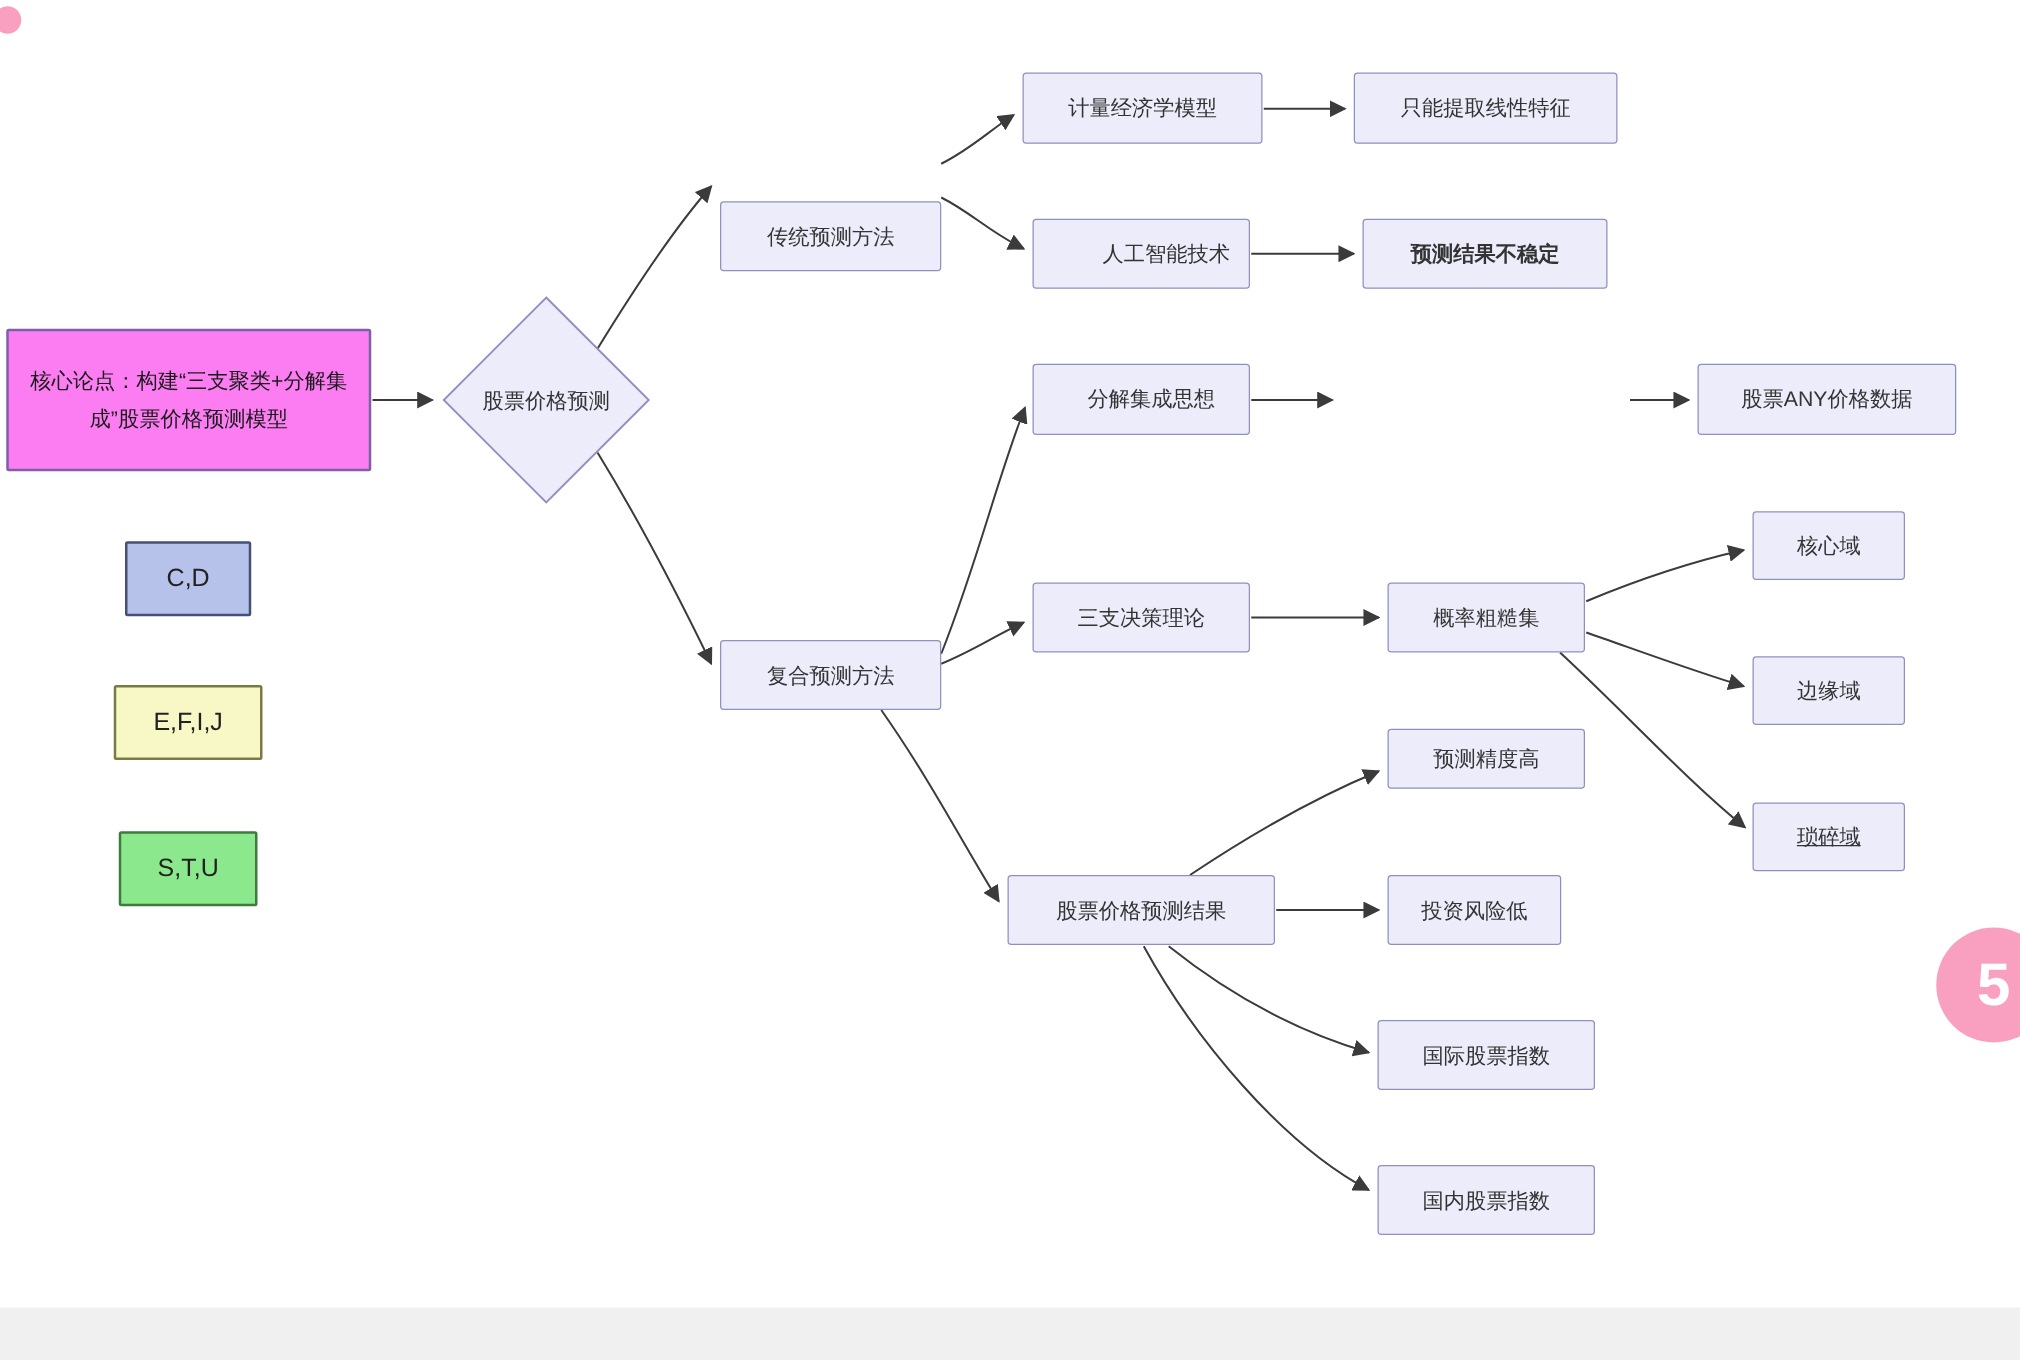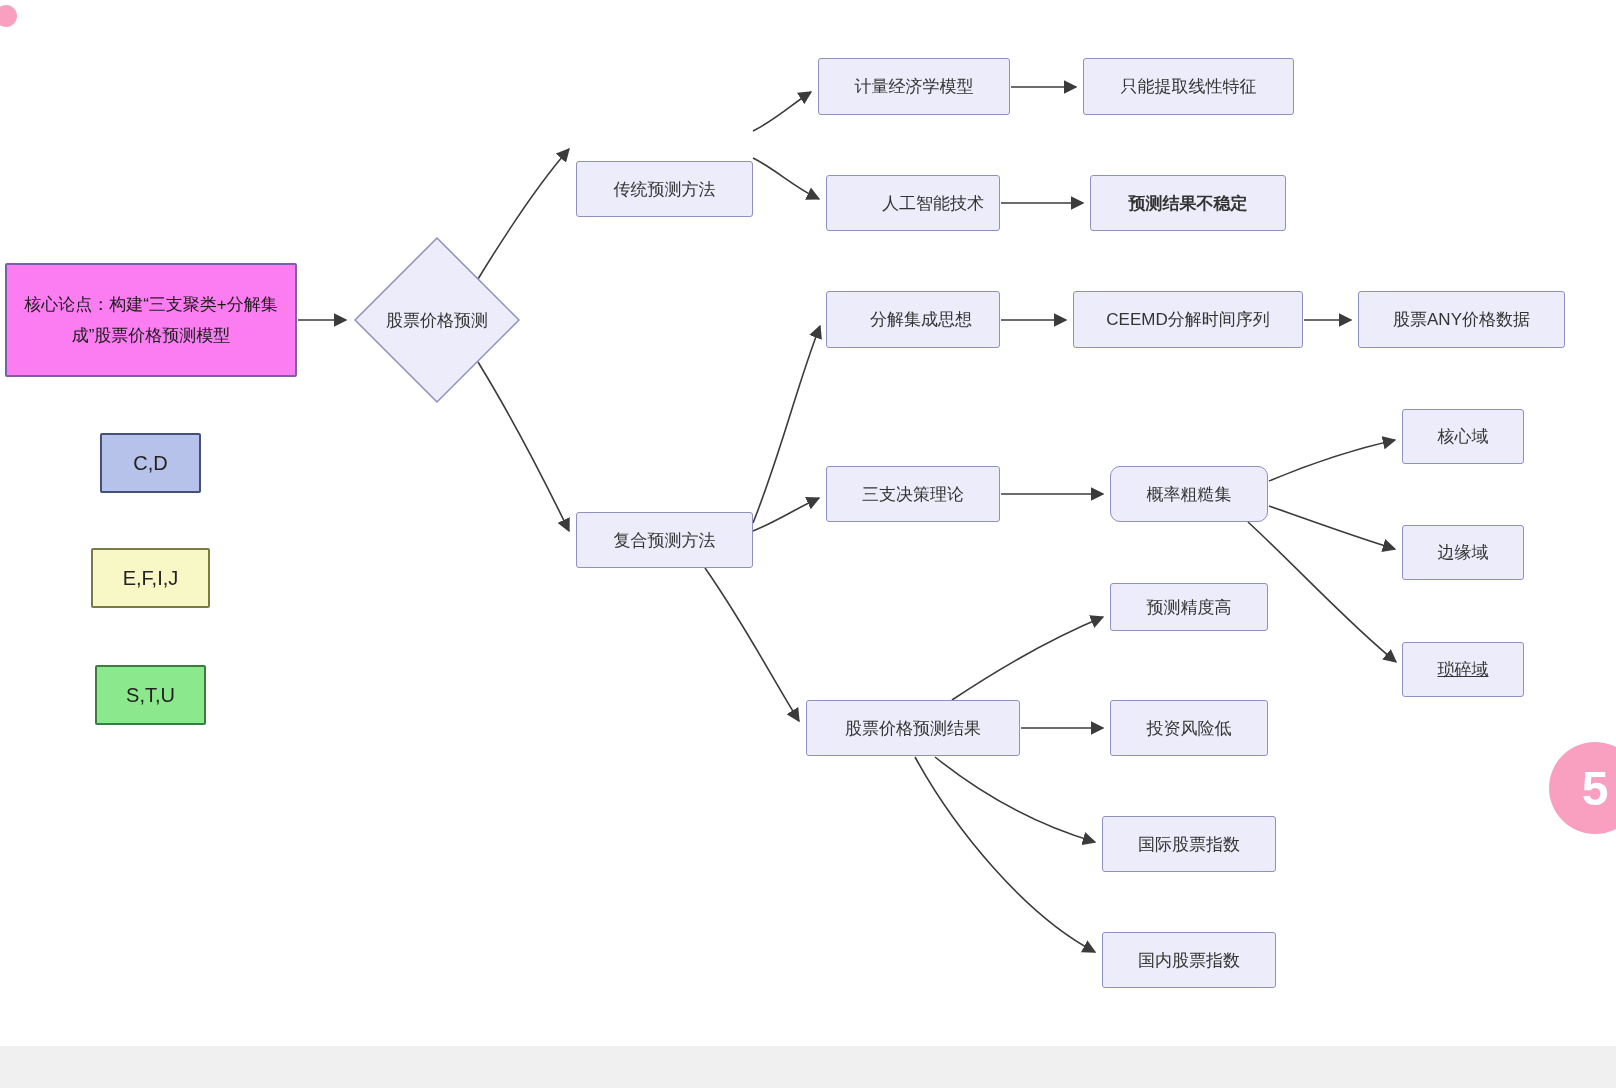--- a/index.html
+++ b/index.html
@@ -136,32 +136,31 @@
   </div>
 
   <div class="node" style="left:576px; top:117px; width:177px; height:56px;margin-top:44px;">传统预测方法</div>
   <div class="node" style="left:818px; top:58px; width:192px; height:57px;">计量经济学模型</div>
   <div class="node" style="left:1083px; top:58px; width:211px; height:57px;">只能提取线性特征</div>
   <div class="node" style="left:826px; top:175px; width:174px; height:56px;padding-left:48px;">人工智能技术</div>
   <div class="node" style="left:1090px; top:175px; width:196px; height:56px;font-weight:bold;">预测结果不稳定</div>
 
   <div class="node" style="left:576px; top:512px; width:177px; height:56px;">复合预测方法</div>
   <div class="node" style="left:826px; top:291px; width:174px; height:57px;padding-left:24px;">分解集成思想</div>
-  <div class="node" style="left:1073px; top:291px; width:230px; height:57px;">CEEMD分解时间序列</div>
   <div class="node" style="left:1358px; top:291px; width:207px; height:57px;">股票ANY价格数据</div>
 
   <div class="node" style="left:826px; top:466px; width:174px; height:56px;">三支决策理论</div>
-  <div class="node" style="left:1110px; top:466px; width:158px; height:56px;border-radius:10px;">概率粗糙集</div>
+  <div class="node" style="left:1110px; top:466px; width:158px; height:56px;">概率粗糙集</div>
   <div class="node" style="left:1402px; top:409px; width:122px; height:55px;">核心域</div>
   <div class="node" style="left:1402px; top:525px; width:122px; height:55px;">边缘域</div>
   <div class="node" style="left:1402px; top:642px; width:122px; height:55px;text-decoration:underline;">琐碎域</div>
 
   <div class="node" style="left:806px; top:700px; width:214px; height:56px;">股票价格预测结果</div>
   <div class="node" style="left:1110px; top:583px; width:158px; height:48px;">预测精度高</div>
-  <div class="node" style="left:1110px; top:700px; width:158px; height:56px;">投资风险低</div>
+  <div class="node" style="left:1110px; top:700px; width:139px; height:56px;">投资风险低</div>
   <div class="node" style="left:1102px; top:816px; width:174px; height:56px;">国际股票指数</div>
   <div class="node" style="left:1102px; top:932px; width:174px; height:56px;">国内股票指数</div>
 
   <div class="corner-dot"></div>
   <div class="watermark">5</div>
   <div class="footer-bar"></div>
 
 </div>
 
 </body></html>

